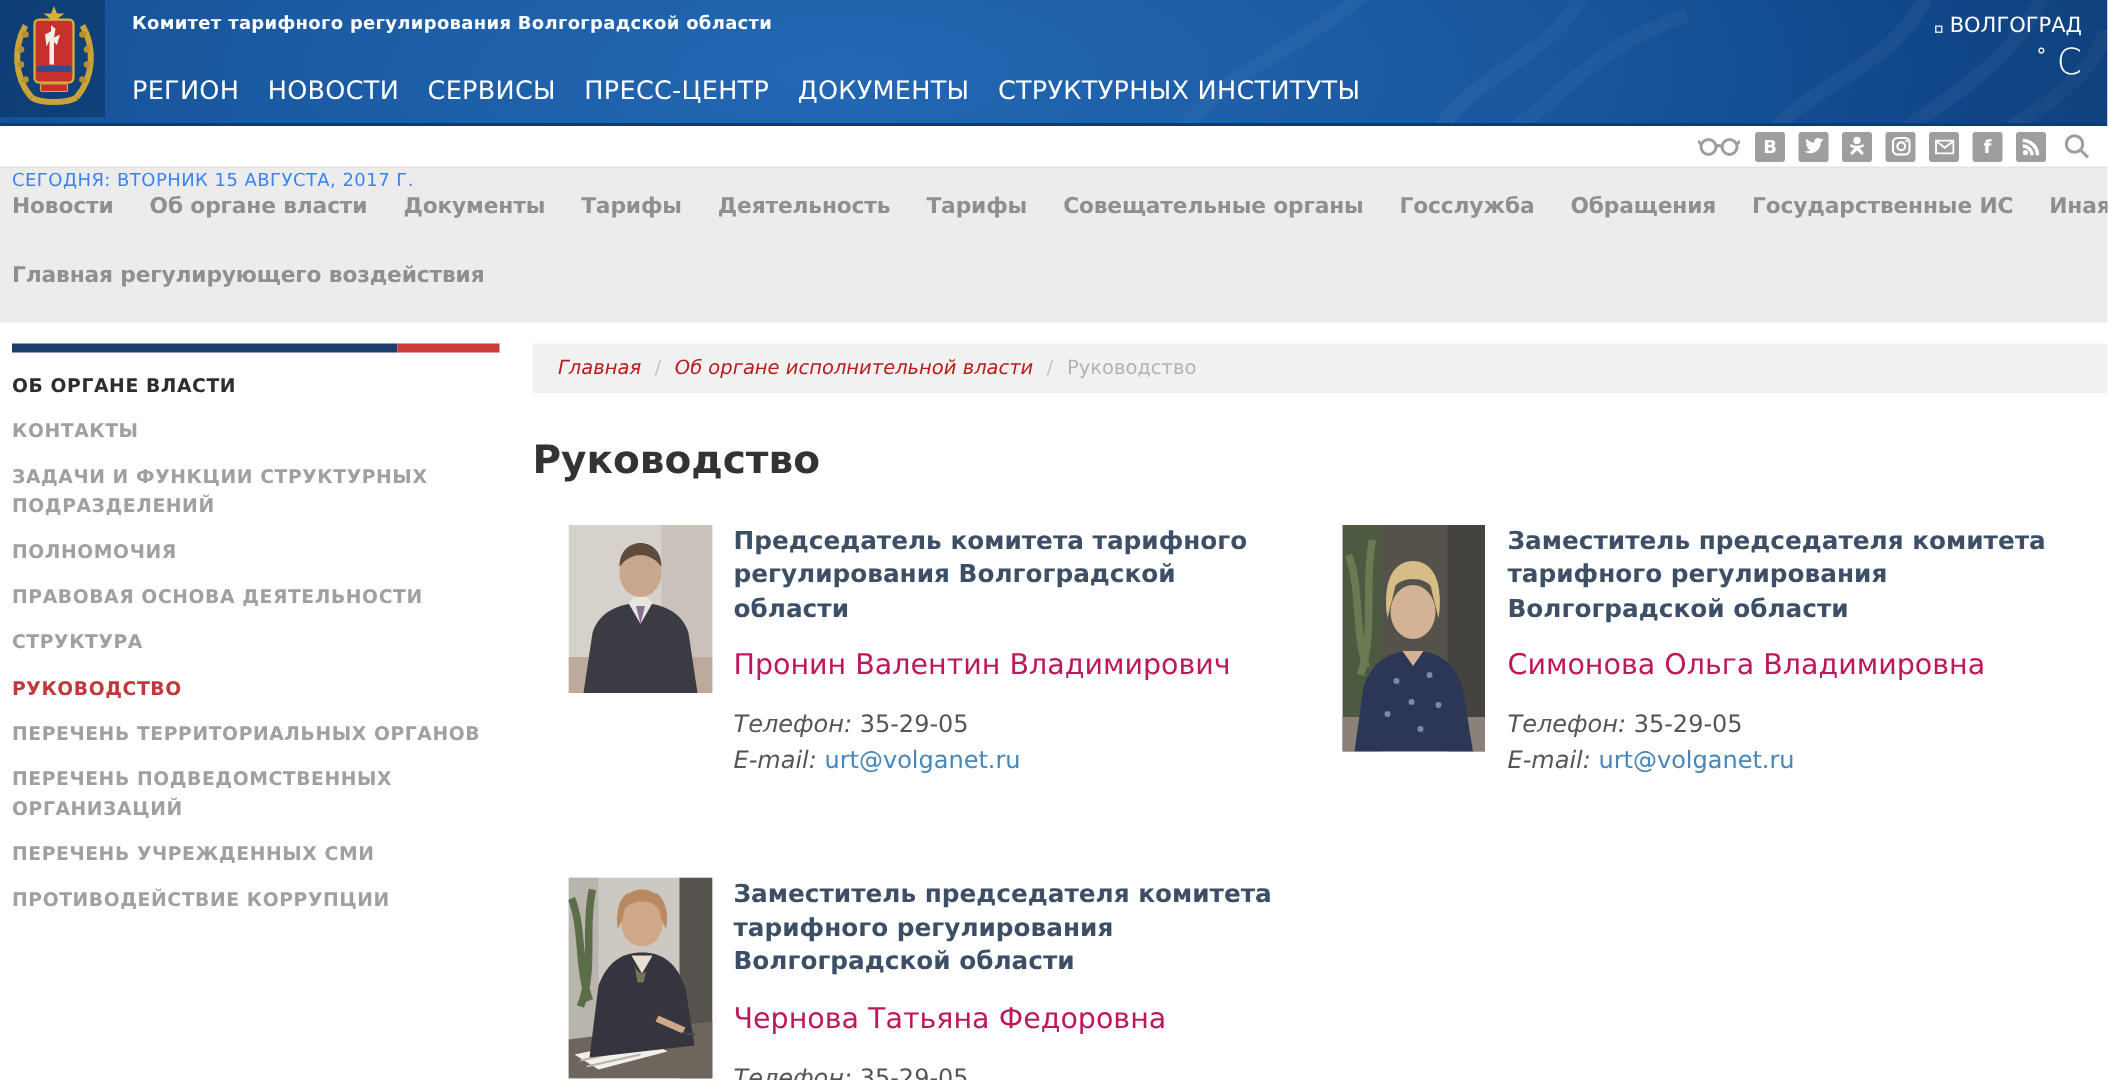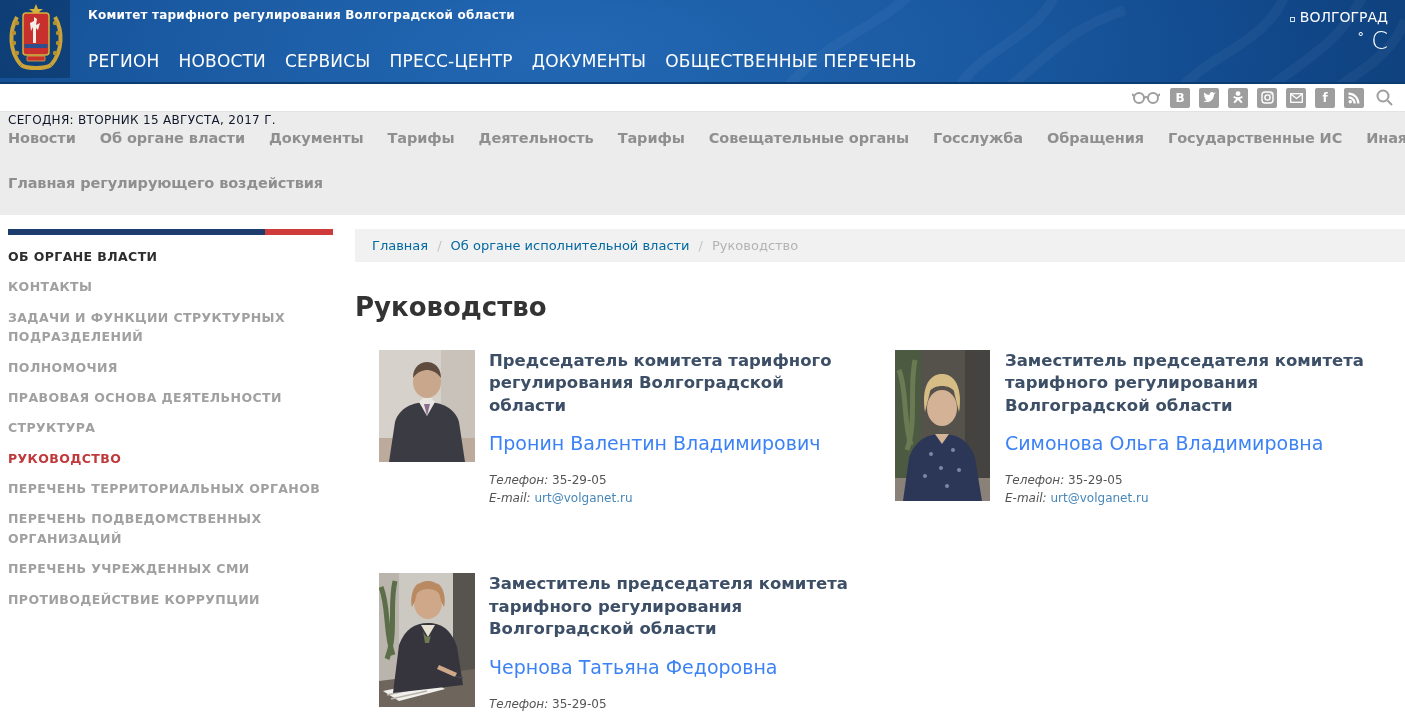--- a/index.html
+++ b/index.html
@@ -19,21 +19,21 @@
   .weather { position:absolute; right:17px; top:9px; text-align:right; color:#fff; }
   .weather-city { font-size:14px; display:flex; align-items:center; gap:5px; justify-content:flex-end; }
   .weather-sq { display:inline-block; width:5px; height:5px; border:1px solid #cfe0f2; margin-top:4px; }
   .weather-temp { font-size:13px; margin-top:2px; }
   .weather-temp .deg { vertical-align:8px; font-size:13px; }
   .weather-temp .unit { font-size:24px; font-weight:300; margin-left:3px; }
 
   
   .date-bar { height:28px; background:#fff; border-bottom:1px solid #e3e3e3;
     display:flex; align-items:center; justify-content:space-between; padding:0 10px 0 8px; }
-  .date-text { color:#0f172a; font-size:12px; letter-spacing:.3px;margin-top:44px; }
+  .date-text { color:#3b82f6; font-size:12px; letter-spacing:.3px;margin-top:44px; }
   .social { display:flex; align-items:center; gap:9px; }
   .soc-sq { width:20px; height:20px; background:#9e9e9e; border-radius:2px; color:#fff;
     display:flex; align-items:center; justify-content:center; font-size:12px; font-weight:bold; cursor:pointer; }
   .soc-plain { width:30px; height:20px; color:#9e9e9e; display:flex; align-items:center; justify-content:center; cursor:pointer; }
   .soc-plain.search { width:22px; }
   .soc-sq svg, .soc-plain svg { display:block; }
 
   
   .gray-menu { background:#ececec; padding:0 0 0 8px; }
   .menu-row1 { display:flex; flex-wrap:nowrap; gap:24px; padding-top:18px; }
@@ -50,33 +50,33 @@
   .side-list { list-style:none; width:325px; }
   .side-list li { margin-bottom:11px; }
   .side-list a { display:block; font-size:12.5px; font-weight:bold; letter-spacing:.4px;
     color:#a0a0a0; text-decoration:none; text-transform:uppercase; line-height:1.55; cursor:pointer; }
   .side-list li.section a { color:#2d2d2d; margin-bottom:3px; }
   .side-list li.active a { color:#c0393b; }
 
   .main-col { flex:1; }
   .breadcrumb { background:#f1f1f1; height:33px; display:flex; align-items:center; padding-left:17px;
     font-size:13px; color:#b3b3b3; gap:9px; }
-  .breadcrumb a { color:#0369a1; text-decoration:none; cursor:pointer; }
+  .breadcrumb a { color:#b91c1c; text-decoration:none; cursor:pointer;font-style:italic; }
   .breadcrumb .sep { color:#c4c4c4; }
   .page-title { margin:30px 0 0 0; font-size:26px; font-weight:bold; color:#333; }
 
   .cards { display:grid; grid-template-columns:478px 487px; column-gap:38px; row-gap:66px;
     padding-left:24px; margin-top:28px; }
   .card { display:flex; gap:14px; }
   .card-photo { flex:0 0 96px; }
   .card-photo svg { display:block; }
   .card-body { flex:1; min-width:0; }
   .card-pos { font-size:16.5px; font-weight:bold; color:#3d4f66; line-height:1.36; }
-  .card-name { font-size:19px; color:#3b82f6; margin-top:15px; }
-  .card-contacts { margin-top:17px; font-size:12px; color:#555; line-height:1.5; }
+  .card-name { font-size:19px; color:#be185d; margin-top:15px; }
+  .card-contacts { margin-top:17px; font-size:16px; color:#555; line-height:1.5; }
   .card-contacts .lbl { font-style:italic; }
   .card-contacts a { color:#4686b8; text-decoration:none; cursor:pointer; }
 </style>
 </head>
 <body>
 
 <header class="header">
   <svg class="header-deco" viewBox="0 0 700 84" fill="none" stroke="rgba(255,255,255,0.07)" stroke-width="10">
     <path d="M80 90 C 120 40, 170 30, 210 -10"></path>
     <path d="M250 95 C 270 50, 330 40, 350 -5 M300 90 C 340 60, 360 30, 420 10"></path>
@@ -103,21 +103,21 @@
     <rect x="17.5" y="45" width="23" height="3" fill="#c8302e"></rect>
     <rect x="20" y="53" width="18" height="5" rx="1" fill="#c8302e" stroke="#d4b23c" stroke-width="0.8"></rect>
   </svg>
   <div class="site-title">Комитет тарифного регулирования Волгоградской области</div>
   <nav class="main-nav">
     <a>РЕГИОН</a>
     <a>НОВОСТИ</a>
     <a>СЕРВИСЫ</a>
     <a>ПРЕСС-ЦЕНТР</a>
     <a>ДОКУМЕНТЫ</a>
-    <a>ОБЩЕСТВЕННЫЕ ПЕРЕЧЕНЬ</a>
+    <a>СТРУКТУРНЫХ ИНСТИТУТЫ</a>
   </nav>
   <div class="weather">
     <div class="weather-city">
       <span class="weather-sq"></span>
       <span>ВОЛГОГРАД</span>
     </div>
     <div class="weather-temp">
       <span class="deg">°</span>
       <span class="unit">С</span>
     </div>

